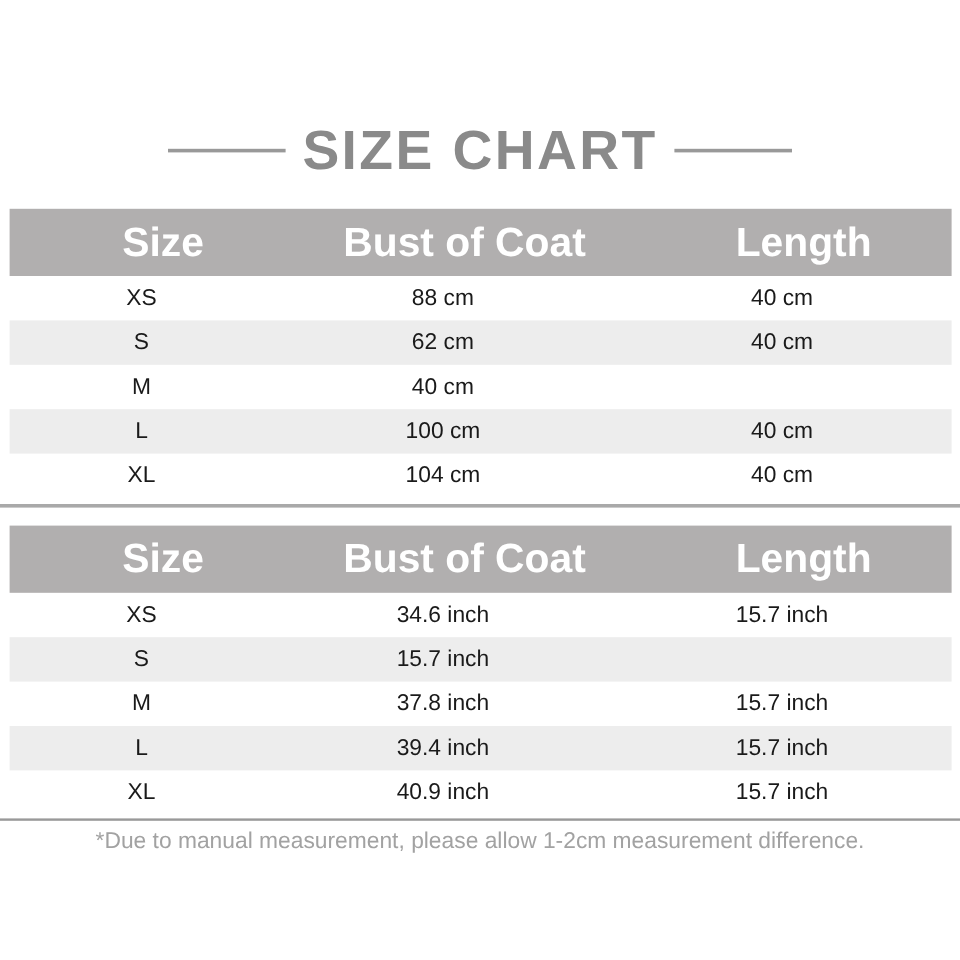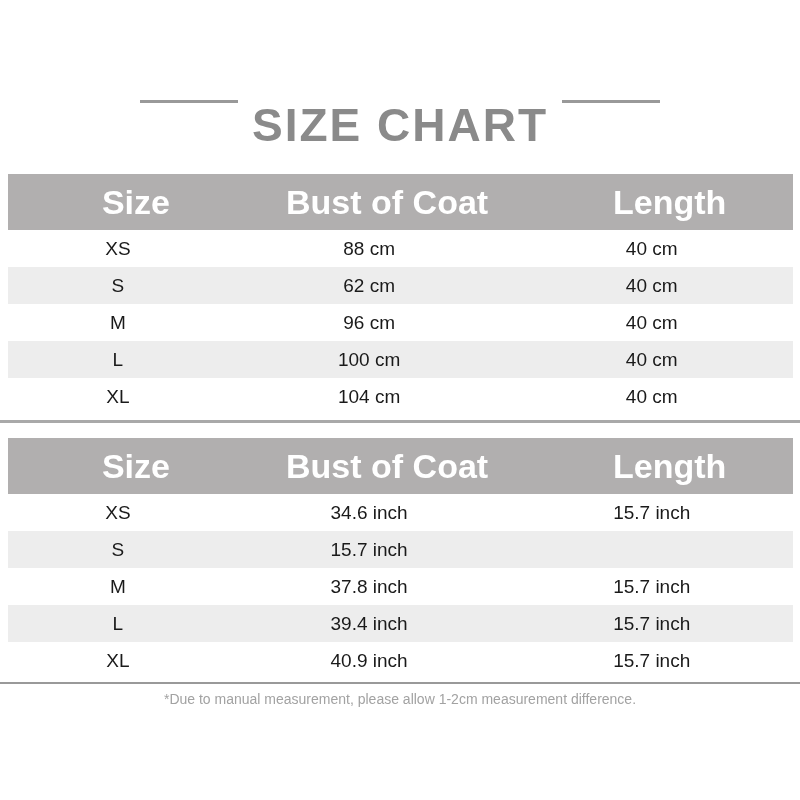--- a/index.html
+++ b/index.html
@@ -4,21 +4,21 @@
 <style>
   html, body { margin: 0; padding: 0; }
   body {
     width: 800px; height: 800px;
     background: #ffffff;
     font-family: "Liberation Sans", sans-serif;
     overflow: hidden;
   }
   .title-wrap {
     margin-top: 100px;
-    display: flex; justify-content: center;
+    display: flex; align-items: center; justify-content: center;
     gap: 14px;
   }
   .title-line {
     width: 98px; height: 3px;
     background: var(--line, #999999);
   }
   .title {
     font-size: 46px; font-weight: bold;
     color: var(--title-text, #8a8a8a);
     letter-spacing: 2px; line-height: 50px;
@@ -51,21 +51,21 @@
     margin-top: 5px; height: 3px;
     background: var(--divider, #a9a9a9);
   }
   .footer-line {
     margin-top: 3px; height: 2px;
     background: var(--line, #999999);
   }
   .footer-note {
     margin-top: 7px;
     text-align: center;
-    font-size: 14px;
+    font-size: 19px;
     color: var(--footer-text, #a2a2a2);
   }
 </style>
 </head>
 <body>
 
 <div>
 
   <div class="title-wrap">
     <div class="title-line"></div>
@@ -84,21 +84,20 @@
       <div>88 cm</div>
       <div>40 cm</div>
     </div>
     <div class="trow stripe">
       <div>S</div>
       <div>62 cm</div>
       <div>40 cm</div>
     </div>
     <div class="trow">
       <div>M</div>
-      <div>96 cm</div>
       <div>40 cm</div>
     </div>
     <div class="trow stripe">
       <div>L</div>
       <div>100 cm</div>
       <div>40 cm</div>
     </div>
     <div class="trow">
       <div>XL</div>
       <div>104 cm</div>

